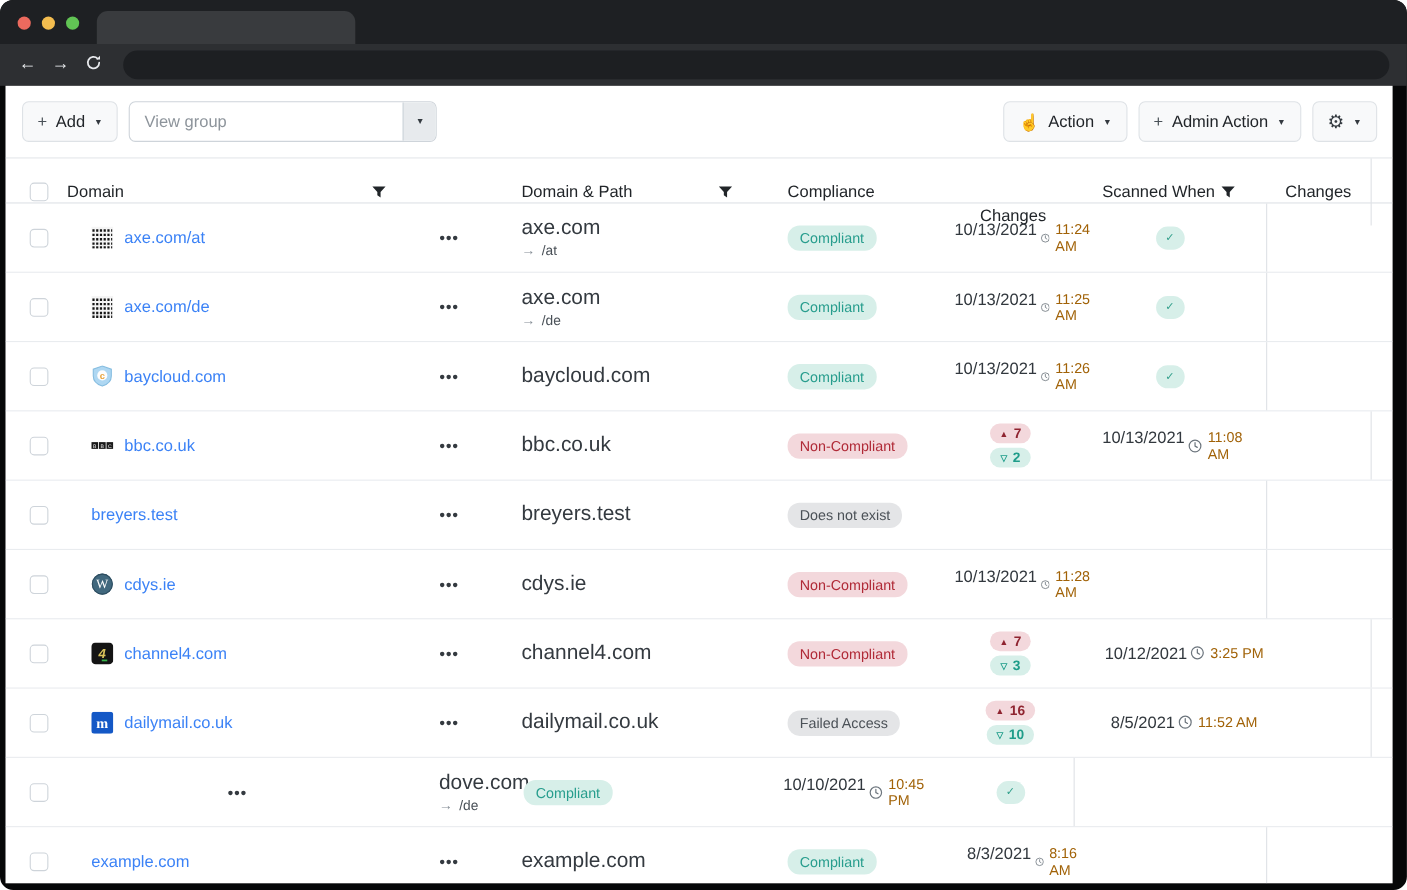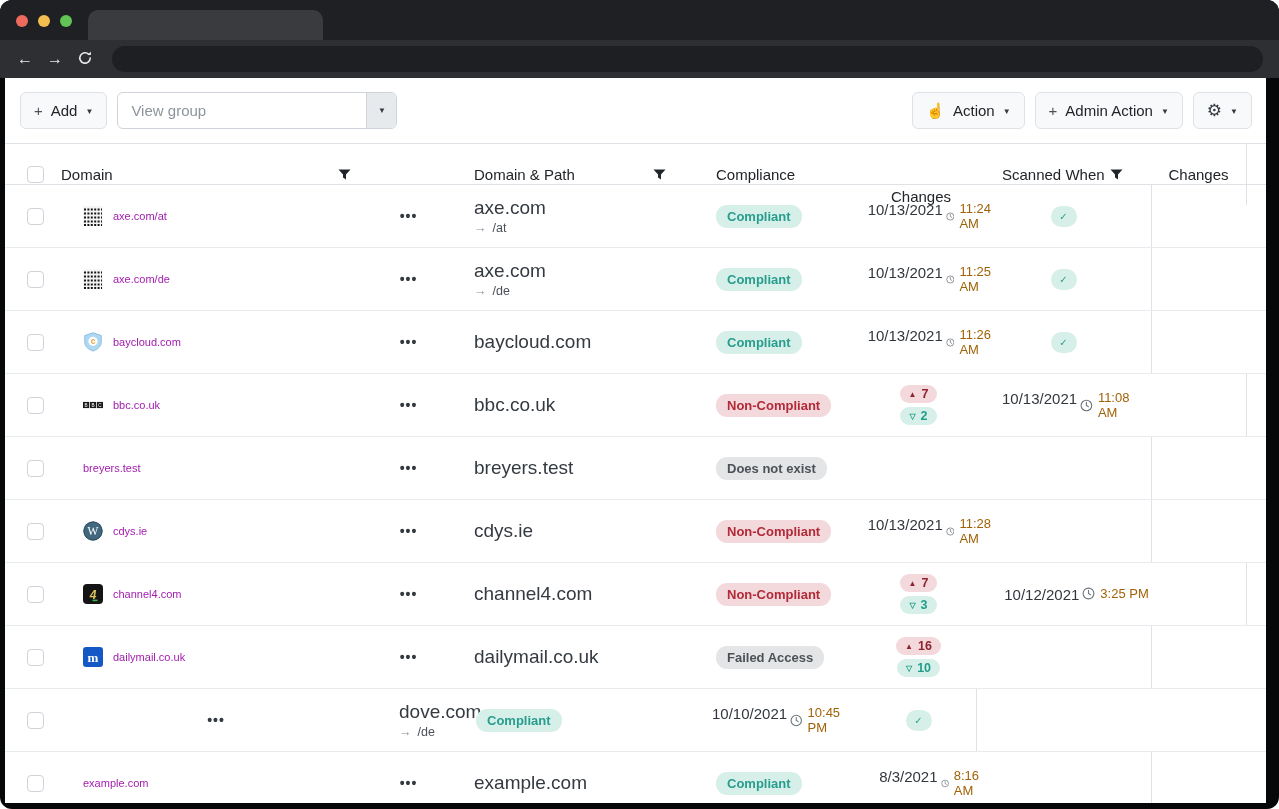--- a/index.html
+++ b/index.html
@@ -43,27 +43,27 @@
   .c-chg { flex-direction:column; align-items:center; gap:4px; }
   .c-scan { padding-left:26px; flex-direction:row; align-items:flex-start; justify-content:center; gap:3px; }
   .c-cq { justify-content:center; }
   .c-last { align-self:stretch; border-left:1px solid #dee2e6; }
   .th-filter { display:flex; align-items:center; justify-content:space-between; padding-right:20px; }
   .funnel { cursor:pointer; display:inline-flex; }
 
   .checkbox { width:17px; height:17px; border:1.5px solid #ced4da; border-radius:4px; background:#fff; cursor:pointer; }
   .favicon { width:20px; height:20px; display:inline-flex; flex:0 0 20px; }
   .favicon svg { width:20px; height:20px; }
-  .domain-text { font-size:11px; color:#a21caf; }
+  .domain-text { font-size:15px; color:#3b82f6; }
   .dots { font-size:14px; font-weight:700; color:#343a40; letter-spacing:1px; cursor:pointer; }
   .path-main { font-size:19px; color:#343a40; }
   .path-sub { font-size:12.5px; color:#495057; display:flex; gap:6px; align-items:center; }
   .path-sub .arr { color:#868e96; }
 
-  .badge { font-size:13px; font-weight:700; padding:4px 11px; border-radius:11px; white-space:nowrap; }
+  .badge { font-size:13px; font-weight:400; padding:4px 11px; border-radius:11px; white-space:nowrap; }
   .b-success { background:#d7efe9; color:#279d8d; }
   .b-danger  { background:#f3d8dc; color:#b02a37; }
   .b-neutral { background:#e4e5e7; color:#4b5157; }
 
   .chg { display:inline-flex; align-items:center; gap:5px; padding:2px 9px; border-radius:10px; font-size:12.5px; font-weight:700; }
   .chg .tri { font-size:8px; }
   .chg-up { background:#f3d8dc; color:#8f2430; }
   .chg-down { background:#d7efe9; color:#1f9d8a; }
 
   .scan-date { font-size:15px; color:#32383e; }
@@ -488,20 +488,30 @@
     <div class="td c-chg">
       <span class="chg chg-up">
         <span class="tri">▲</span>
         <span>16</span>
       </span>
       <span class="chg chg-down">
         <span class="tri">▽</span>
         <span>10</span>
       </span>
     </div>
+    <div class="td c-scan">
+      <span class="scan-date">8/5/2021</span>
+      <span class="scan-time">
+        <svg width="13" height="13" viewBox="0 0 14 14">
+                  <circle cx="7" cy="7" r="5.8" fill="none" stroke="#6c757d" stroke-width="1.2"></circle>
+                  <path d="M7 3.6V7l2.2 1.3" stroke="#6c757d" stroke-width="1.2" fill="none" stroke-linecap="round"></path>
+                </svg>
+        <span>11:52 AM</span>
+      </span>
+    </div>
     <div class="td c-cq"></div>
     <div class="c-last"></div>
   </div>
 
   <div class="tr row">
     <div class="td c-check">
               <span class="checkbox"></span>
             </div>
     <div class="td c-menu">
               <span class="dots">•••</span>

